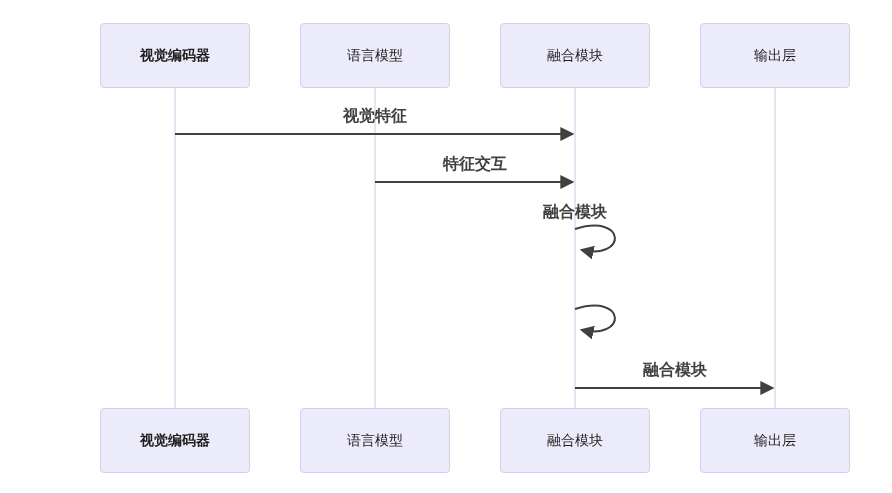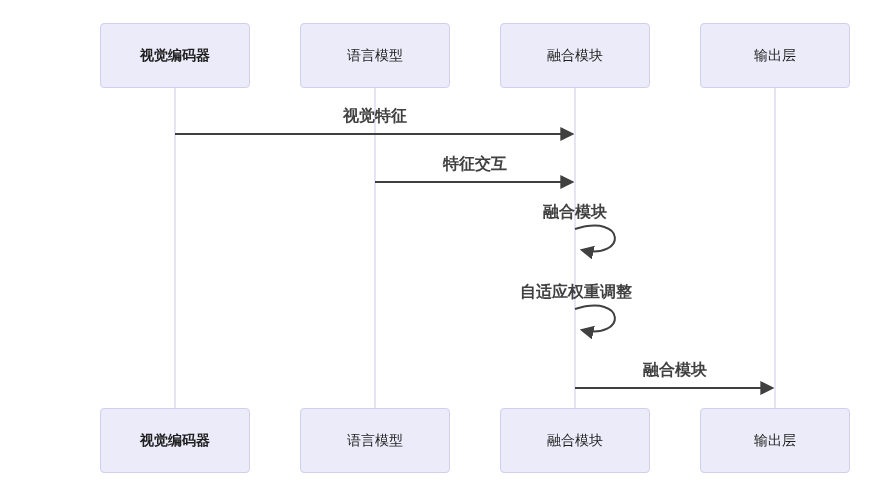--- a/index.html
+++ b/index.html
@@ -109,16 +109,15 @@
   <div class="actor-box actor-bottom actor-3">
     <span>融合模块</span>
   </div>
   <div class="actor-box actor-bottom actor-4">
     <span>输出层</span>
   </div>
 
   <div class="msg-label" style="left:375px; top:106px;">视觉特征</div>
   <div class="msg-label" style="left:475px; top:154px;">特征交互</div>
   <div class="msg-label" style="left:575px; top:202px;">融合模块</div>
-  <div class="msg-label" style="left:576px; top:282px;">自适应权重调整</div>
   <div class="msg-label" style="left:675px; top:360px;">融合模块</div>
 
 </div>
 
 </body></html>

